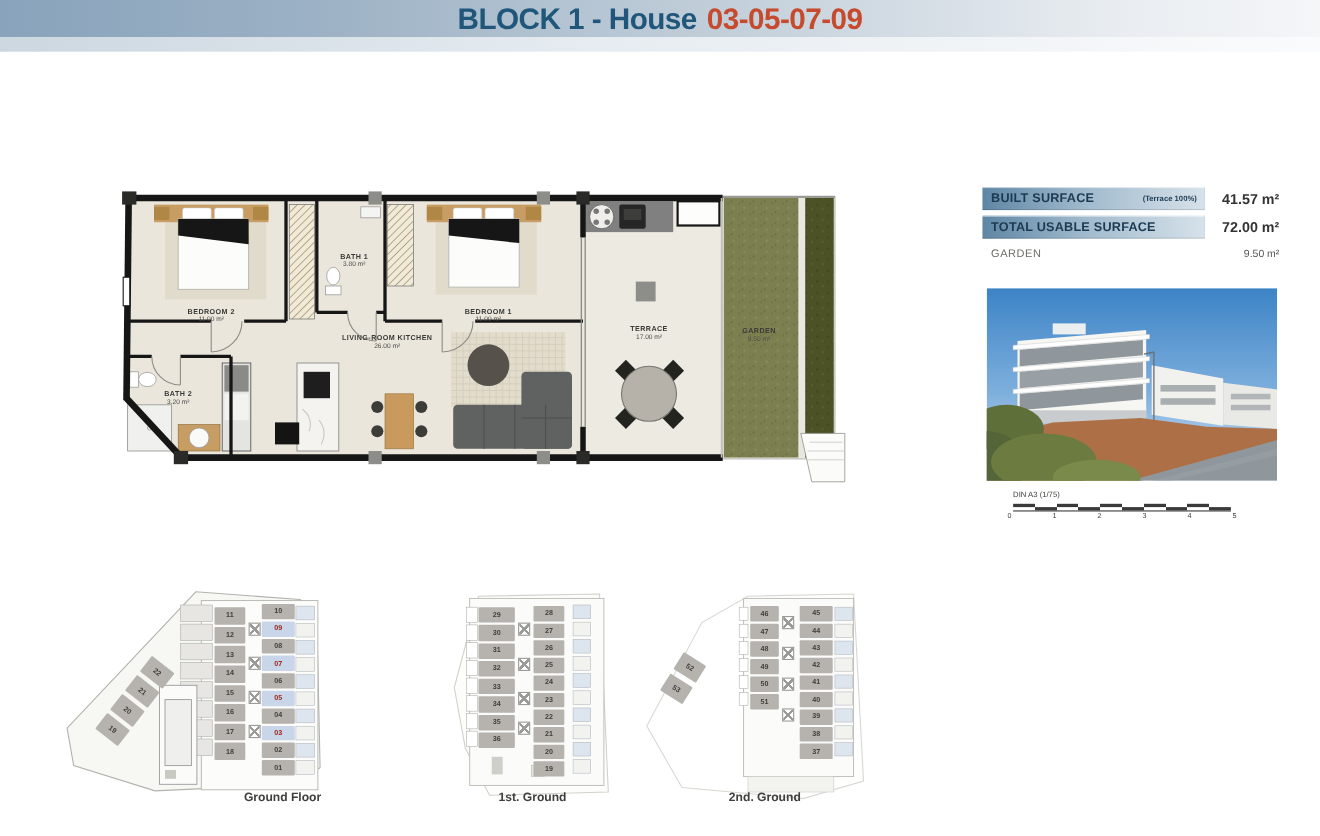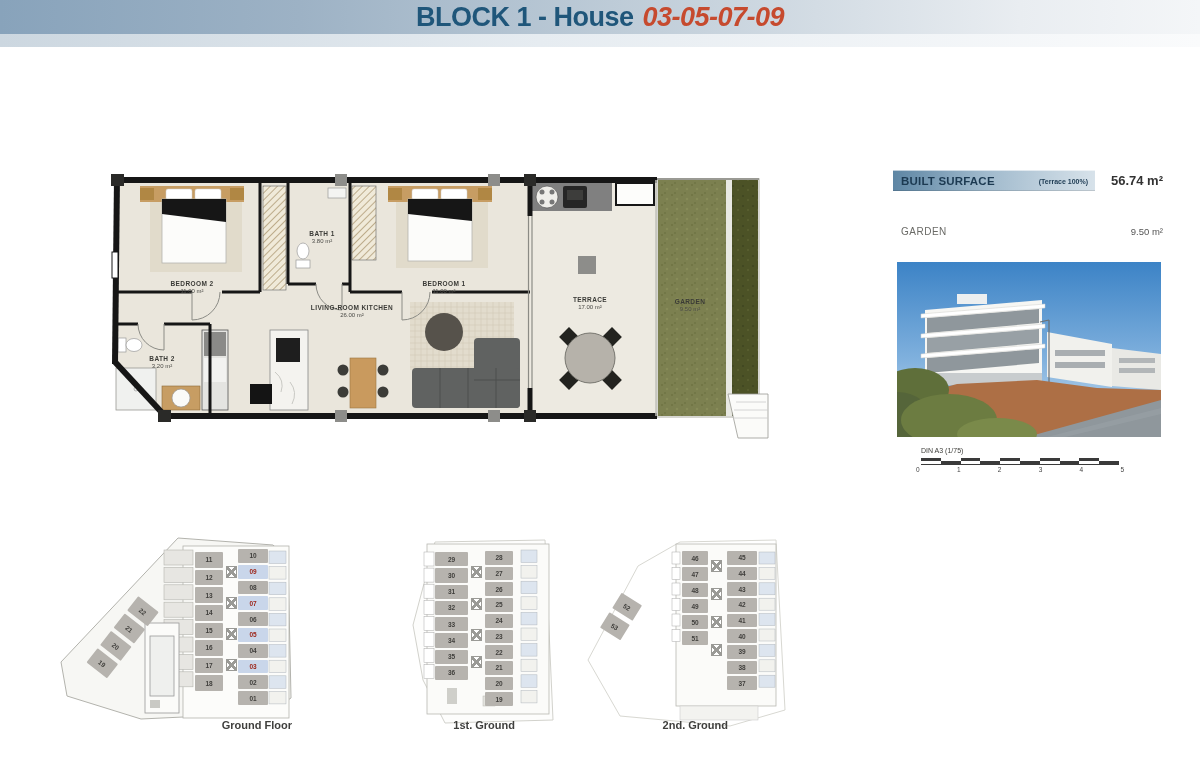--- a/index.html
+++ b/index.html
@@ -7,21 +7,21 @@
         font-family:"Liberation Sans", sans-serif;}
 
   
   .band1{position:absolute;left:0;top:0;width:1200px;height:34px;
          background:linear-gradient(90deg,#88a3bb 0%,#9db2c5 25%,#c2cfda 55%,#e9edf1 85%,#f4f6f8 100%);
          display:flex;align-items:center;justify-content:center;
          font-size:27px;font-weight:bold;letter-spacing:-0.5px;}
   .band2{position:absolute;left:0;top:34px;width:1200px;height:13px;
          background:linear-gradient(90deg,#ccd7e0 0%,#e6ecf1 45%,#fafbfc 100%);}
   .t-blue{color:#1f567a;}
-  .t-red{color:#c64a2e;margin-left:9px;font-style:italic;}
+  .t-red{color:#c64a2e;margin-left:9px;}
 
   
   .plan-svg{position:absolute;left:100px;top:172px;width:680px;height:270px;}
   .room-label{position:absolute;display:flex;flex-direction:column;align-items:center;gap:1px;z-index:5;text-align:center;}
   .rname{font-size:6.5px;font-weight:bold;color:#3a3a36;letter-spacing:.4px;white-space:nowrap;}
   .rarea{font-size:6px;color:#4a4a46;}
 
   
   .srow{position:absolute;left:893px;width:272px;height:21px;}
   .sband{position:absolute;left:0;top:0;height:100%;width:202px;box-sizing:border-box;
@@ -264,21 +264,27 @@
   <div class="room-label" style="left:660px;top:298px;width:60px">
     <span class="rname">GARDEN</span>
     <span class="rarea">9.50 m²</span>
   </div>
 
   <div class="srow" style="top:170px">
     <div class="sband">
       <span class="slabel">BUILT SURFACE</span>
       <span class="snote">(Terrace 100%)</span>
     </div>
-    <span class="sval">56.74 m²</span>
+    <span class="sval">41.57 m²</span>
+  </div>
+  <div class="srow" style="top:196px">
+    <div class="sband">
+      <span class="slabel">TOTAL USABLE SURFACE</span>
+    </div>
+    <span class="sval">72.00 m²</span>
   </div>
   <div class="srow plain" style="top:222px;height:18px">
     <span class="slabel" style="position:absolute;left:8px;top:4px">GARDEN</span>
     <span class="sval">9.50 m²</span>
   </div>
 
   <svg class="photo" viewBox="0 0 264 175" preserveAspectRatio="none">
     <defs>
       <linearGradient id="sky" x1="0" y1="0" x2="0" y2="1">
         <stop offset="0" stop-color="#3c83c6"></stop>

